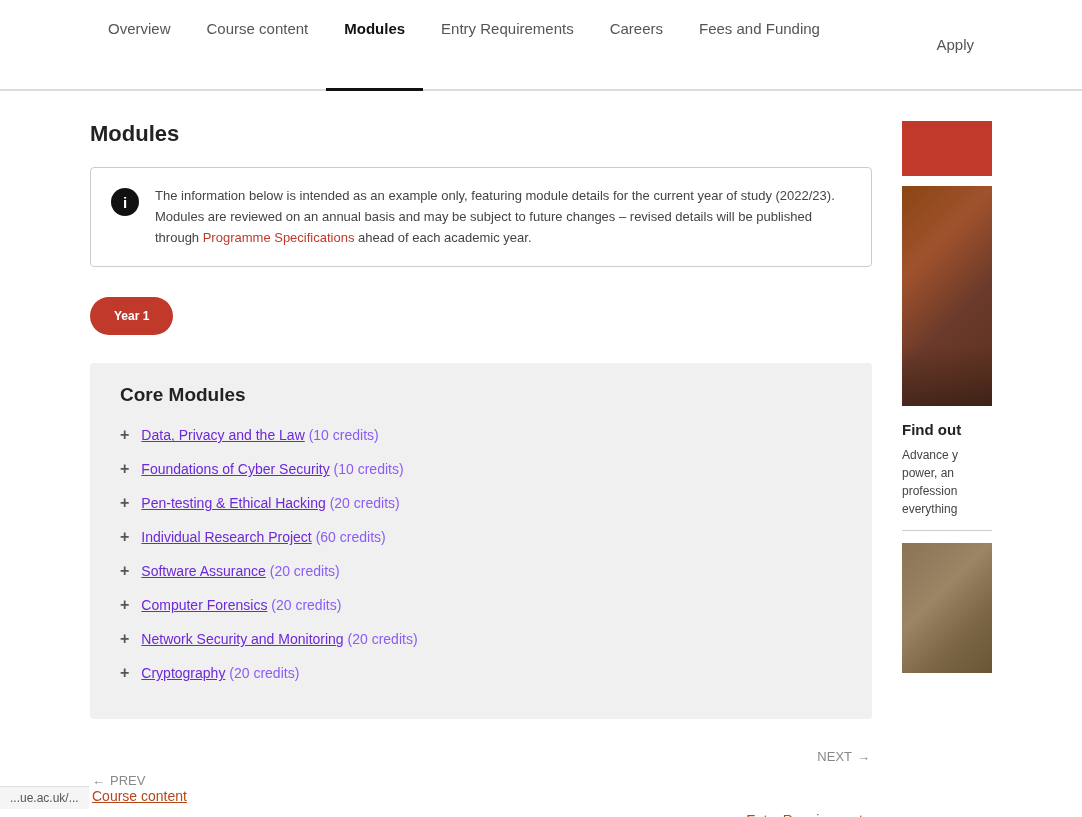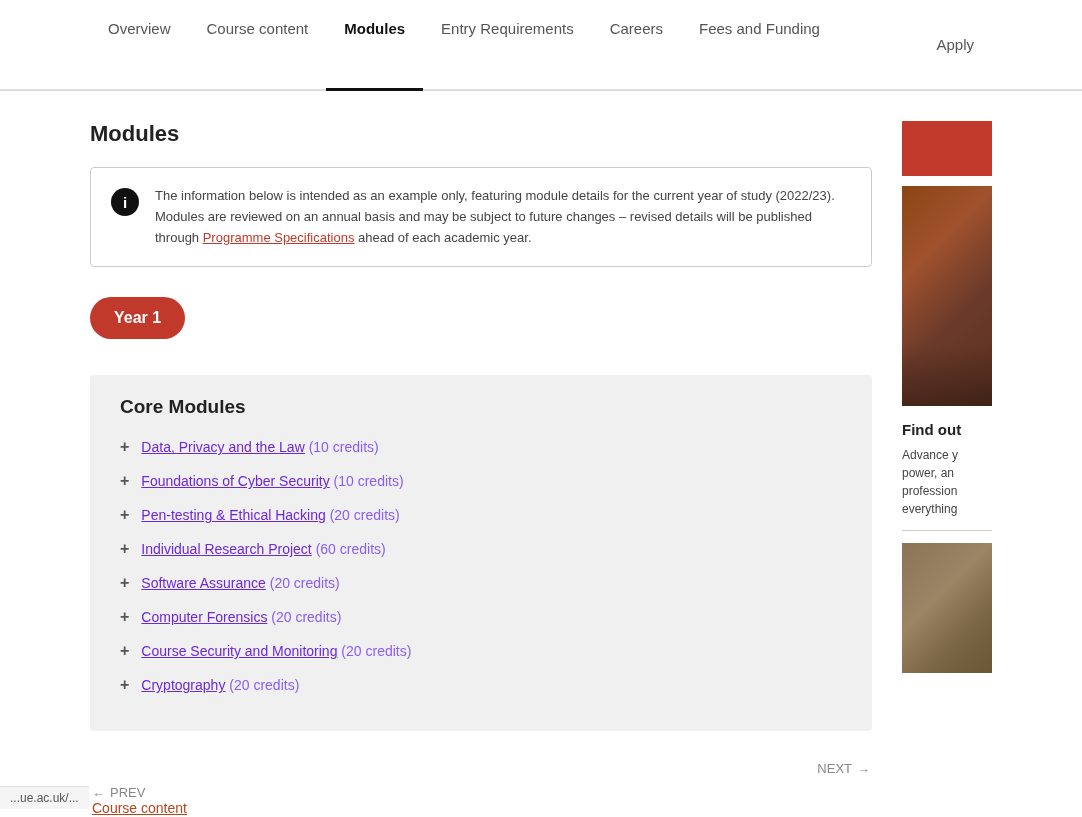--- a/index.html
+++ b/index.html
@@ -84,33 +84,32 @@
       flex-shrink: 0;
       margin-top: 2px;
     }
     .info-text {
       font-size: 13px;
       color: #444;
       line-height: 1.6;
     }
     .info-text a {
       color: #c0392b;
-      text-decoration: underline;
     }
 
     
     .year-badge {
       display: inline-block;
       background: #c0392b;
       color: #fff;
       font-weight: bold;
-      font-size: 16px;
+      font-size: 12px;
       padding: 12px 24px;
       border-radius: 30px;
-      margin-bottom: 36px;
+      margin-bottom: 28px;
     }
 
     
     .core-modules-box {
       background: #f0f0f0;
       border-radius: 4px;
       padding: 21px 30px;
     }
     .core-modules-title {
       font-size: 19px;
@@ -282,21 +281,21 @@
           <div class="module-item">
       <span class="plus-icon">+</span>
       <span><a>Software Assurance</a> <span class="credits">(20 credits)</span></span>
     </div>
           <div class="module-item">
       <span class="plus-icon">+</span>
       <span><a>Computer Forensics</a> <span class="credits">(20 credits)</span></span>
     </div>
           <div class="module-item">
       <span class="plus-icon">+</span>
-      <span><a>Course Security and Monitoring</a> <span class="credits">(20 credits)</span></span>
+      <span><a>Network Security and Monitoring</a> <span class="credits">(20 credits)</span></span>
     </div>
           <div class="module-item">
       <span class="plus-icon">+</span>
       <span><a>Cryptography</a> <span class="credits">(20 credits)</span></span>
     </div>
         </div>
     </div>
 
     
     <div class="pagination">

